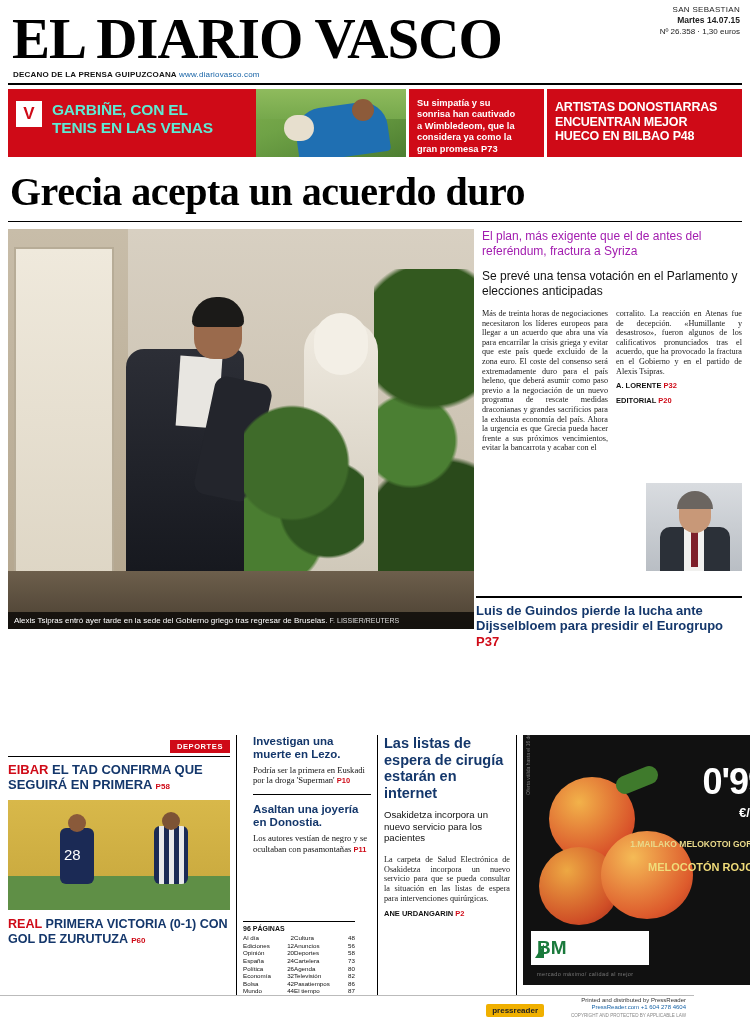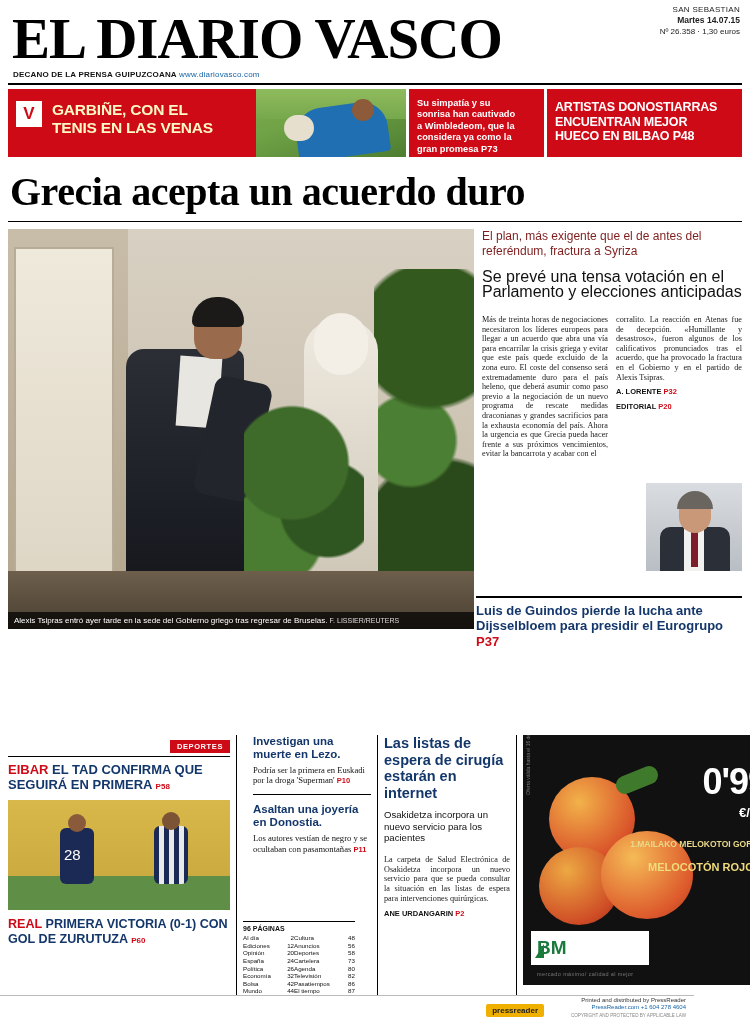--- a/index.html
+++ b/index.html
@@ -45,21 +45,21 @@
     position:relative;flex:0 0 398px;background:#cf0a17;overflow:hidden;
   }
   .promo-badge{
     position:absolute;left:8px;top:12px;width:26px;height:26px;
     background:#fff;color:#cf0a17;font-family:"Liberation Sans",sans-serif;
     font-weight:bold;font-size:17px;line-height:26px;text-align:center;
   }
   .promo-left .ptext{
     position:absolute;left:44px;top:12px;width:170px;
     font-family:"Liberation Sans",sans-serif;font-weight:bold;
-    color:#fef9c3;font-size:15.5px;line-height:18px;letter-spacing:-.2px;
+    color:#5eead4;font-size:15.5px;line-height:18px;letter-spacing:-.2px;
   }
   .promo-photo{
     position:absolute;right:0;top:0;width:150px;height:68px;
     background:linear-gradient(160deg,#7fae4e 0%,#6fa246 40%,#4d7e31 100%);
     overflow:hidden;
   }
   .promo-photo .court{
     position:absolute;left:0;top:0;width:150px;height:30px;
     background:linear-gradient(180deg,#8fbb5d,#76a84c);
   }
@@ -170,25 +170,25 @@
     position:absolute;left:0;bottom:0;width:466px;
     background:rgba(0,0,0,.72);color:#fff;
     font-family:"Liberation Sans",sans-serif;font-size:8px;line-height:11px;
     padding:3px 6px;box-sizing:border-box;
   }
   .photo-caption .credit{color:#ddd;font-size:7px;}
 
   .text-col{flex:1 1 auto;position:relative;}
   .lead{
     font-family:"Liberation Sans",sans-serif;font-size:12px;line-height:15px;
-    color:#7f1d1d;margin:0 0 10px 0;font-weight:normal;
+    color:#a21caf;margin:0 0 10px 0;font-weight:normal;
   }
   .lead2{
-    font-family:"Liberation Sans",sans-serif;font-size:16px;line-height:15px;
-    color:#111;margin:0 0 16px 0;
+    font-family:"Liberation Sans",sans-serif;font-size:12px;line-height:15px;
+    color:#111;margin:0 0 10px 0;
   }
   .cols{display:flex;gap:8px;}
   .col{
     flex:1 1 0;font-family:"Liberation Serif",serif;
     font-size:8.2px;line-height:9.6px;text-align:justify;color:#1a1a1a;
   }
   .col p{margin:0;}
   .byline{
     font-family:"Liberation Sans",sans-serif;font-size:7.5px;
     font-weight:bold;margin-top:5px;color:#111;

